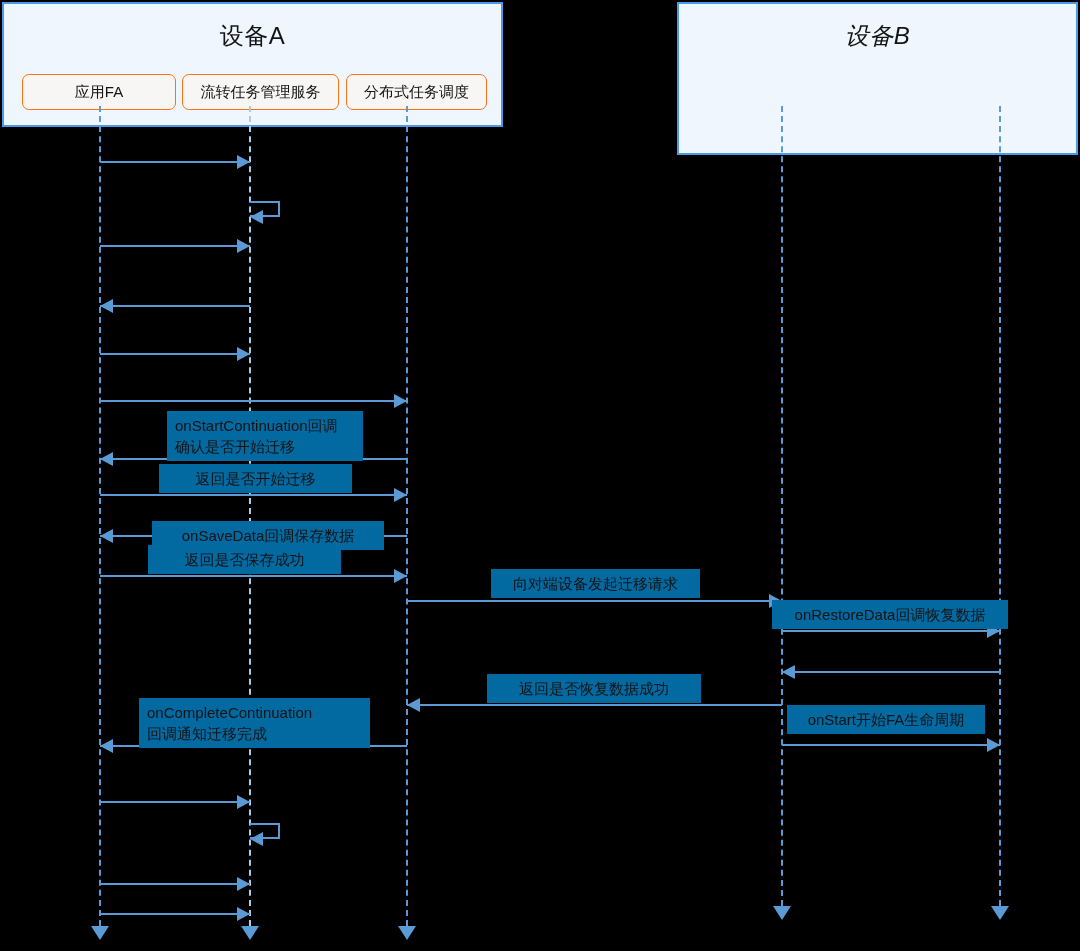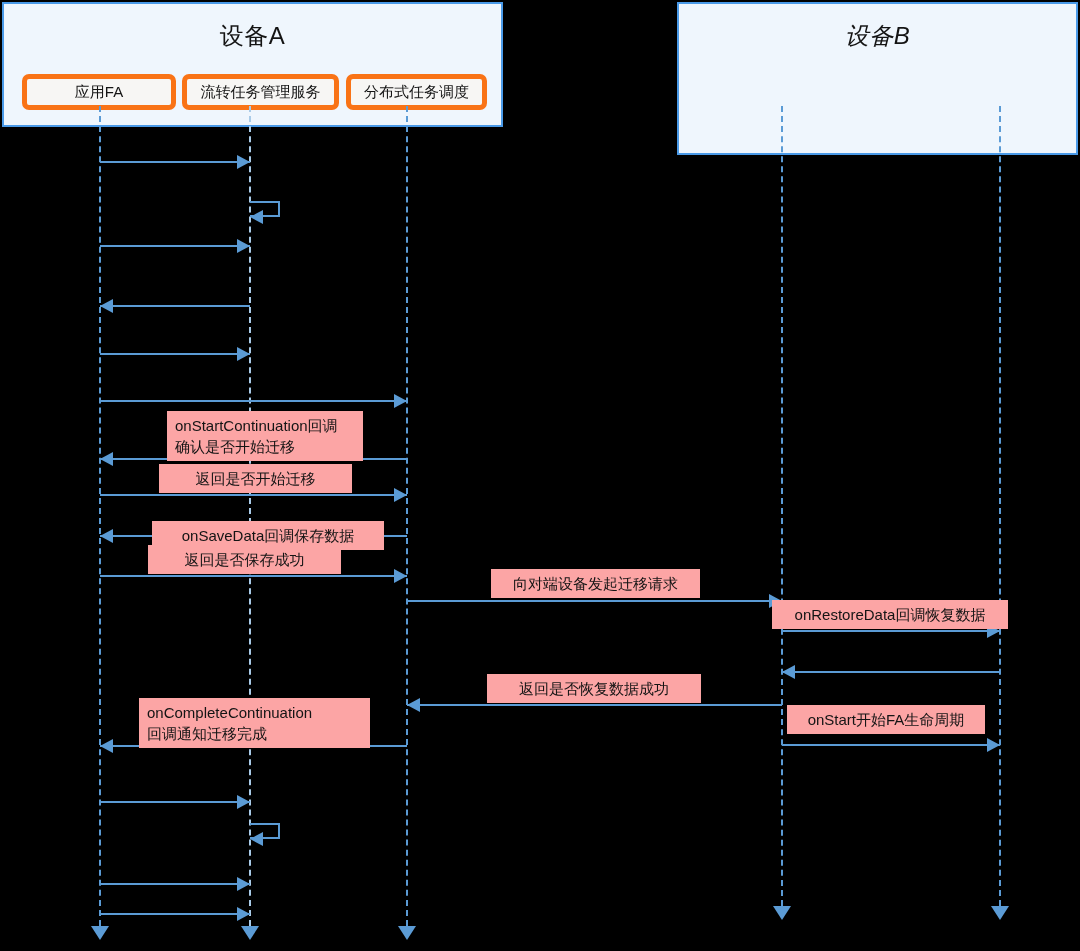--- a/index.html
+++ b/index.html
@@ -33,21 +33,21 @@
     text-align: center;
     font-size: 24px;
     color: #141414;
     letter-spacing: .5px;
   }
   .participant-box {
     position: absolute;
     box-sizing: border-box;
     height: 36px;
     background: #f7f6f4;
-    border: 5px solid #f97316;
+    border: 1px solid #f97316;
     border-radius: 7px;
     display: flex;
     align-items: center;
     justify-content: center;
     font-size: 15px;
     color: #141414;
   }
 
   
   .lifeline {
@@ -90,21 +90,21 @@
     position: absolute;
     box-sizing: border-box;
     border: 2px solid #5b9bd5;
     border-left: none;
   }
 
   
   .msg-label {
     position: absolute;
     box-sizing: border-box;
-    background: #fca5a5;
+    background: #0369a1;
     color: #141414;
     font-size: 15px;
     line-height: 21px;
     padding: 4px 8px;
     white-space: pre-line;
     text-align: center;
   }
   .msg-label.left-align {
     text-align: left;
   }

